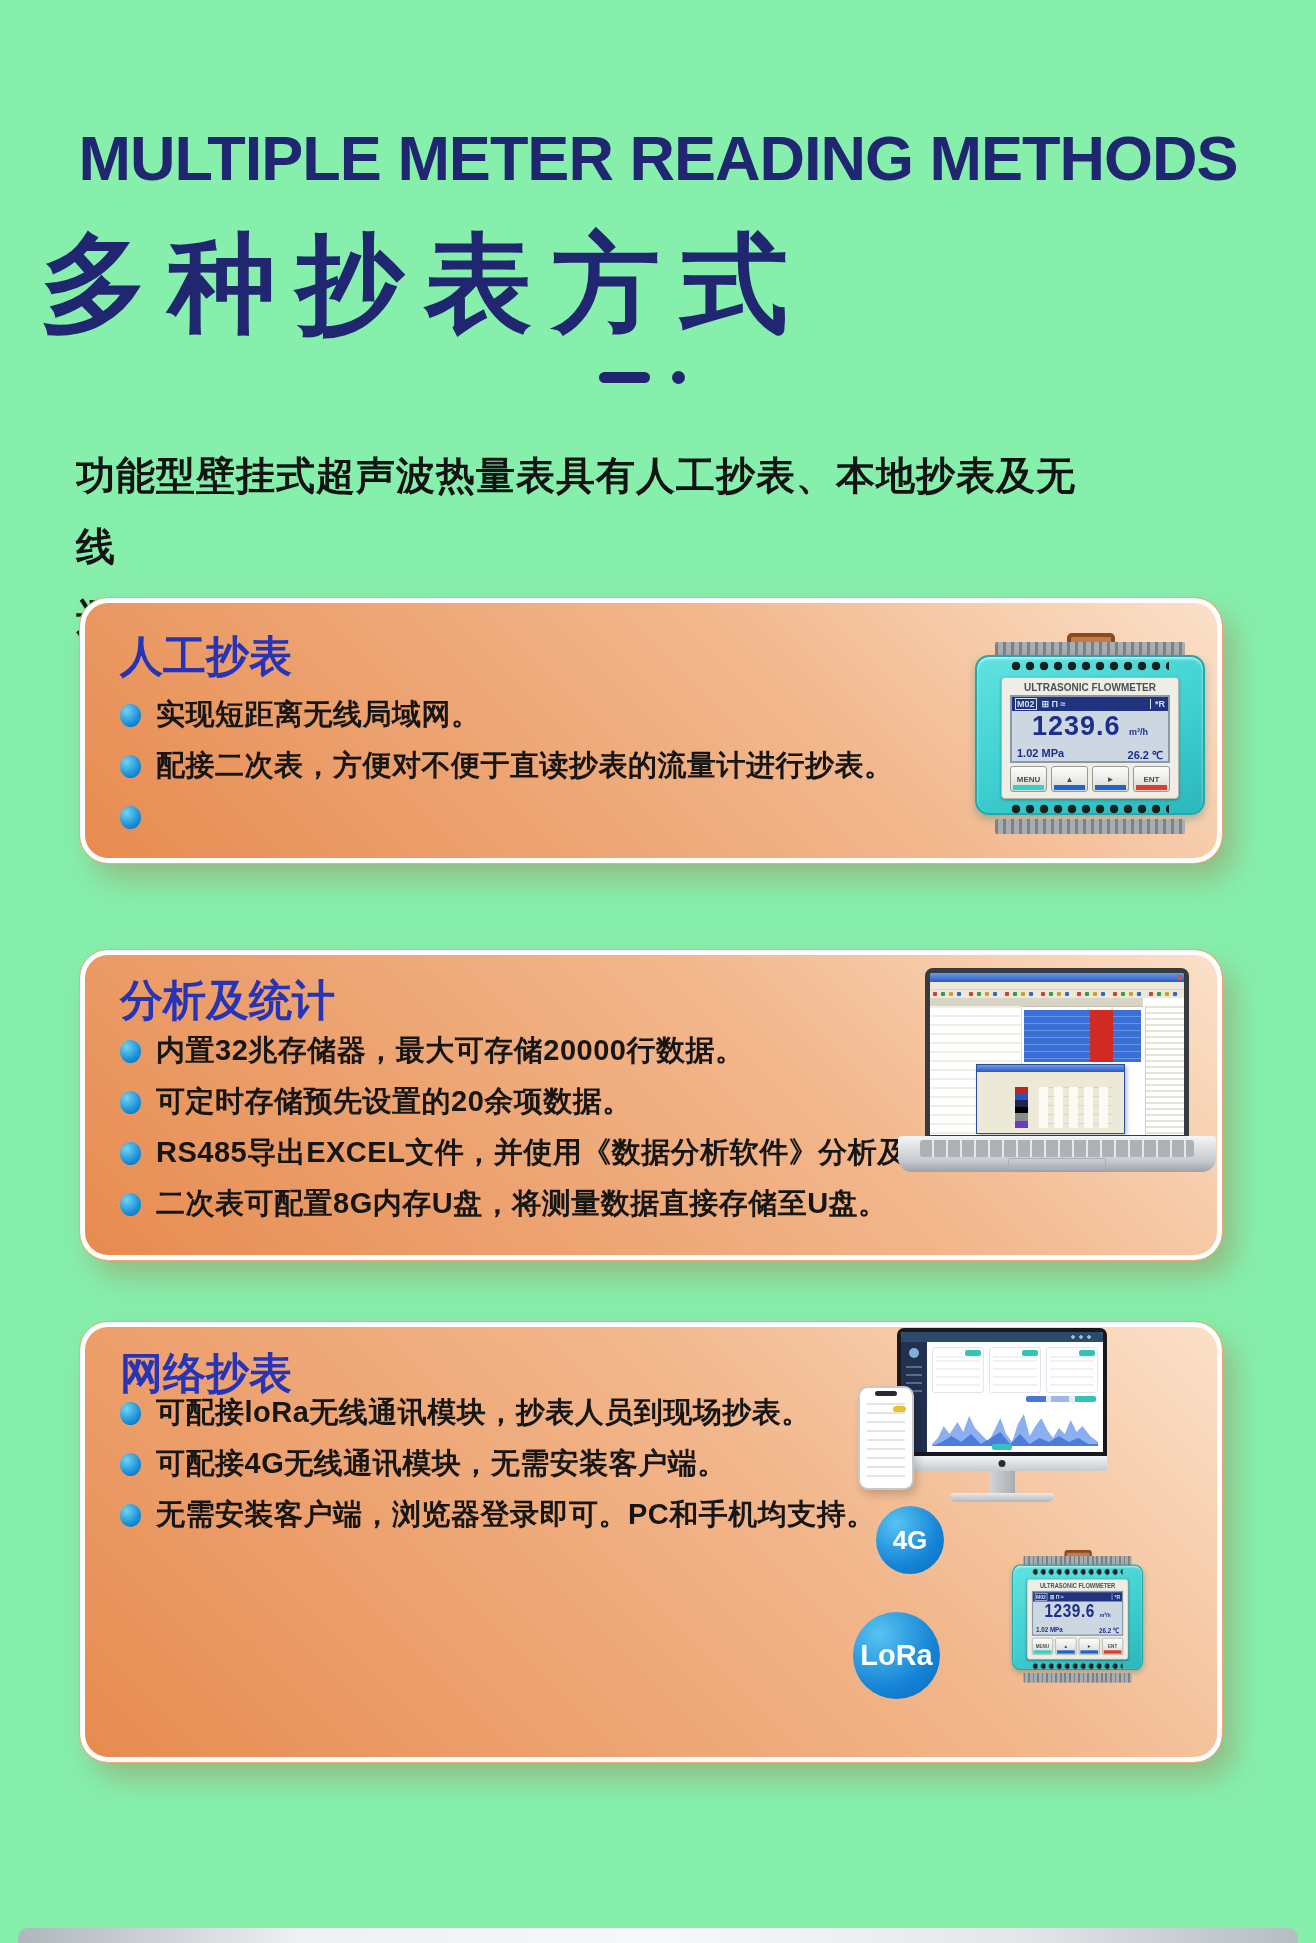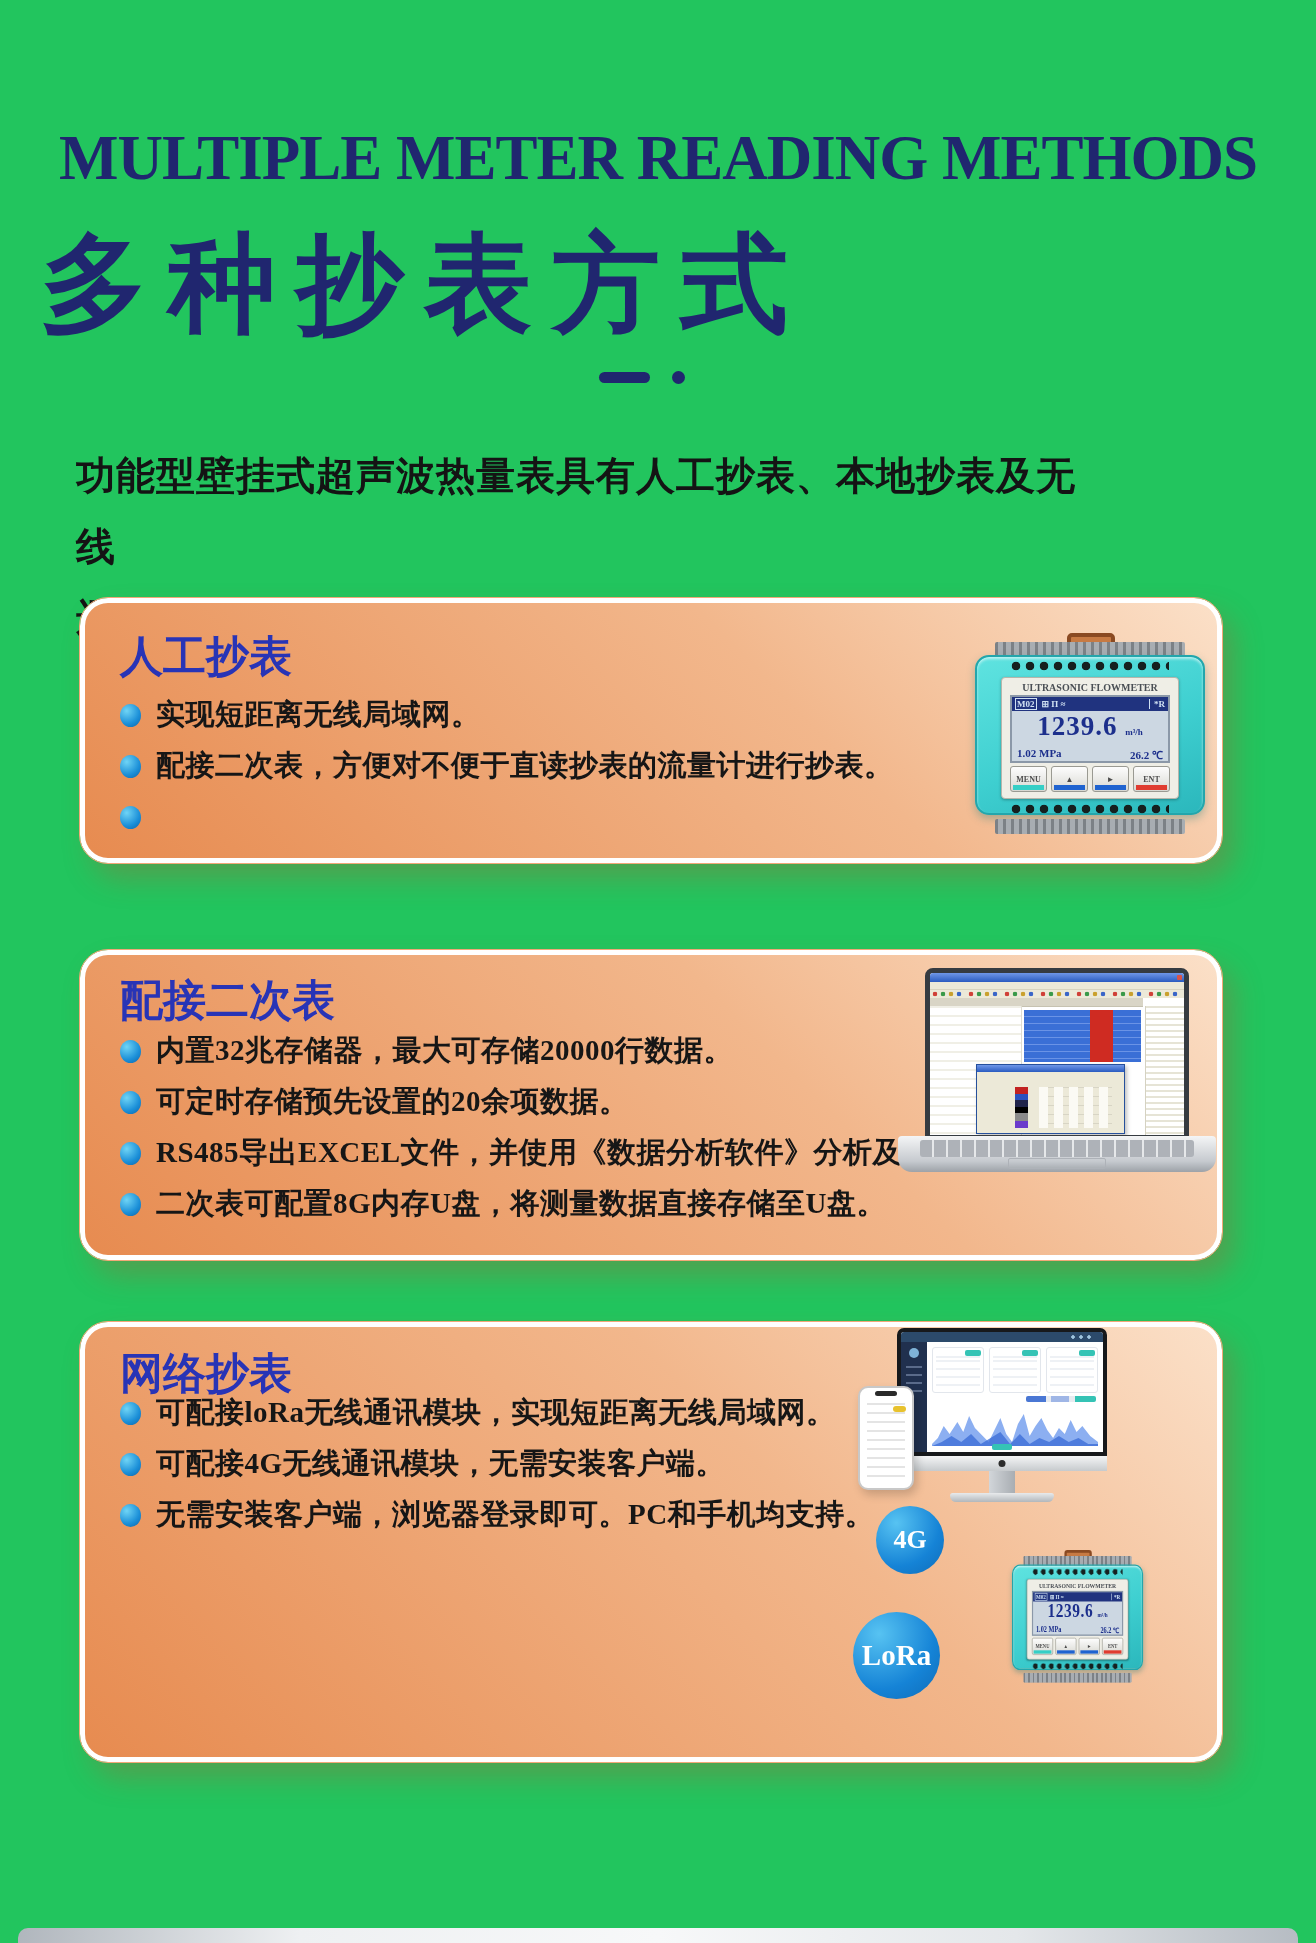--- a/index.html
+++ b/index.html
@@ -1,17 +1,17 @@
 <!DOCTYPE html>
 <html><head>
 <meta charset="utf-8">
 <style>
   html,body{margin:0;padding:0;background:#f6d8cd;}
-  .page{position:relative;width:1316px;height:1943px;background:#22c55e;overflow:hidden;
-        font-family:Liberation Serif, serif;}
+  .page{position:relative;width:1316px;height:1943px;background:#86efac;overflow:hidden;
+        font-family:Liberation Sans, sans-serif;}
 
   
   .title-en{position:absolute;top:122px;left:0;width:100%;text-align:center;
             font-size:63px;font-weight:bold;letter-spacing:-1px;color:#20266f;}
   .title-zh{position:absolute;top:212px;left:0;width:100%;text-align:left;
             font-size:108px;font-weight:bold;letter-spacing:20px;padding-left:40px;
             box-sizing:border-box;color:#20266f;}
   .divider-dash{position:absolute;left:599px;top:372px;width:51px;height:11px;
             border-radius:6px;background:#20266f;}
   .divider-dot{position:absolute;left:672px;top:371px;width:13px;height:13px;
@@ -221,21 +221,21 @@
         <div class="d-btn u-blue">▲</div>
         <div class="d-btn u-blue">►</div>
         <div class="d-btn u-red">ENT</div>
       </div>
     </div>
     <div class="d-dots bottom"></div>
     <div class="d-strip bottom"></div>
   </div>
 
   <div class="card card-2">
-    <div class="card-heading">配接二次表</div>
+    <div class="card-heading">分析及统计</div>
     <div class="bullets">
       <div class="bullet-row">
         <span class="bullet-dot"></span>
         <span class="bullet-text">内置32兆存储器，最大可存储20000行数据。</span>
       </div>
       <div class="bullet-row">
         <span class="bullet-dot"></span>
         <span class="bullet-text">可定时存储预先设置的20余项数据。</span>
       </div>
       <div class="bullet-row">
@@ -272,21 +272,21 @@
       <div class="lt-keys"></div>
       <div class="lt-trackpad"></div>
     </div>
   </div>
 
   <div class="card card-3">
     <div class="card-heading">网络抄表</div>
     <div class="bullets">
       <div class="bullet-row">
         <span class="bullet-dot"></span>
-        <span class="bullet-text">可配接loRa无线通讯模块，实现短距离无线局域网。</span>
+        <span class="bullet-text">可配接loRa无线通讯模块，抄表人员到现场抄表。</span>
       </div>
       <div class="bullet-row">
         <span class="bullet-dot"></span>
         <span class="bullet-text">可配接4G无线通讯模块，无需安装客户端。</span>
       </div>
       <div class="bullet-row">
         <span class="bullet-dot"></span>
         <span class="bullet-text">无需安装客户端，浏览器登录即可。PC和手机均支持。</span>
       </div>
     </div>

